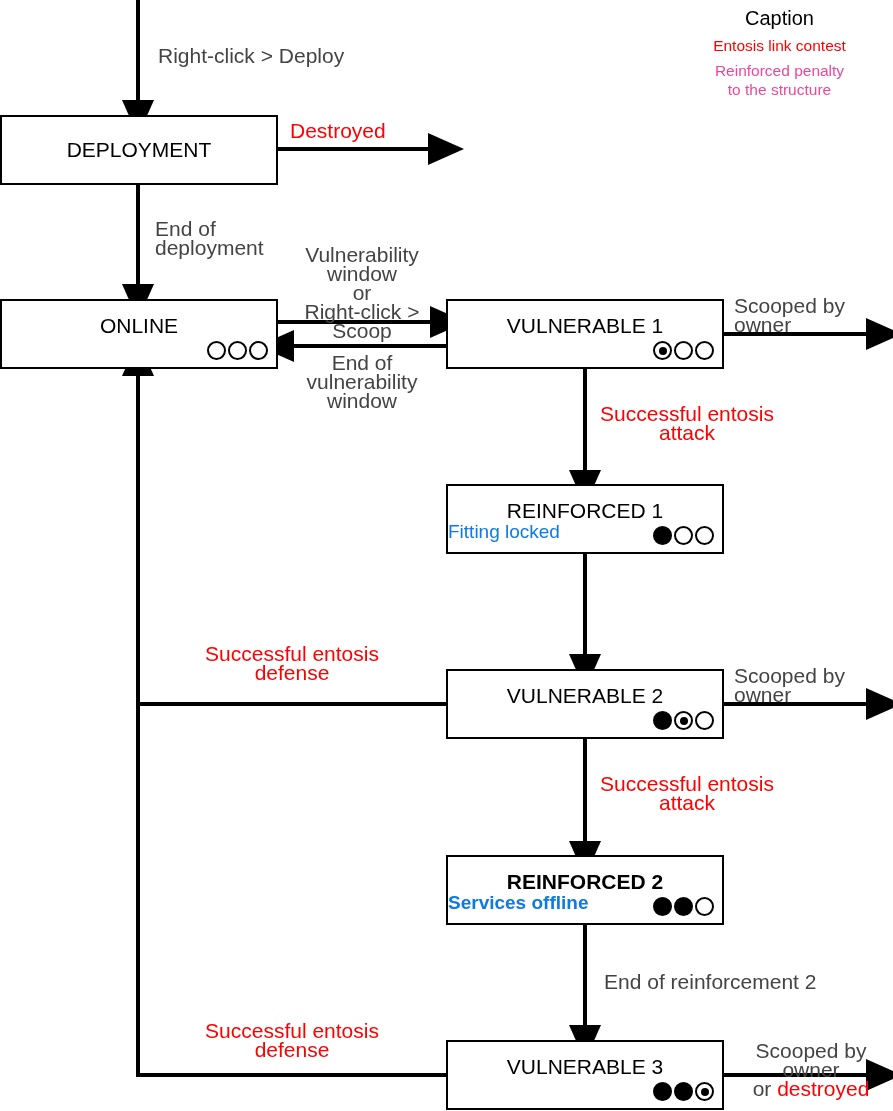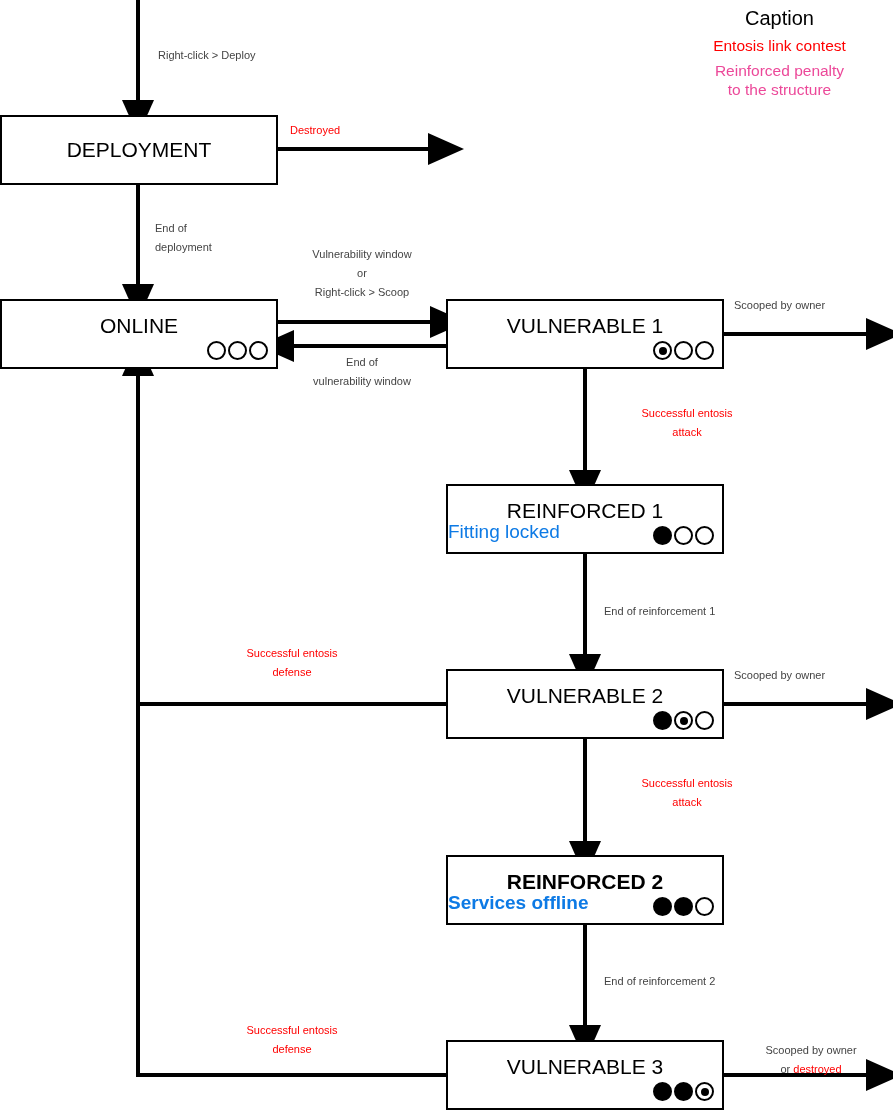--- a/index.html
+++ b/index.html
@@ -71,21 +71,21 @@
     top: 50%;
     width: 8px;
     height: 8px;
     margin-left: -4px;
     margin-top: -4px;
     border-radius: 50%;
     background: #000000;
   }
   .edge-label {
     position: absolute;
-    font-size: 11px;
+    font-size: 21px;
     line-height: 19px;
     color: #444444;
     text-align: center;
     white-space: pre-line;
   }
   .edge-label.red { color: #ff0000; }
   .red-ink { color: #ff0000; }
   .caption-block {
     position: absolute;
     text-align: center;
@@ -162,21 +162,20 @@
 Right-click &gt; Scoop</div>
 
   <div class="edge-label" style="left:272px; top:353px; width:180px;">End of
 vulnerability window</div>
 
   <div class="edge-label" style="left:734px; top:296px; width:160px; text-align:left;">Scooped by owner</div>
 
   <div class="edge-label red" style="left:597px; top:404px; width:180px;">Successful entosis
 attack</div>
 
-  <div class="edge-label" style="left:604px; top:602px; width:230px; text-align:left;">End of reinforcement 1</div>
 
   <div class="edge-label red" style="left:202px; top:644px; width:180px;">Successful entosis
 defense</div>
 
   <div class="edge-label" style="left:734px; top:666px; width:160px; text-align:left;">Scooped by owner</div>
 
   <div class="edge-label red" style="left:597px; top:774px; width:180px;">Successful entosis
 attack</div>
 
   <div class="edge-label" style="left:604px; top:972px; width:230px; text-align:left;">End of reinforcement 2</div>

